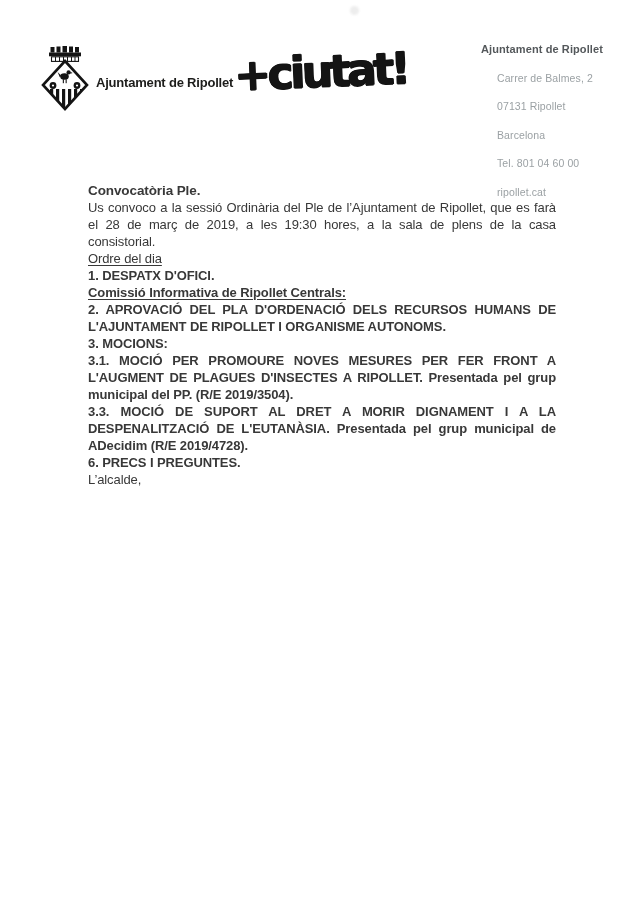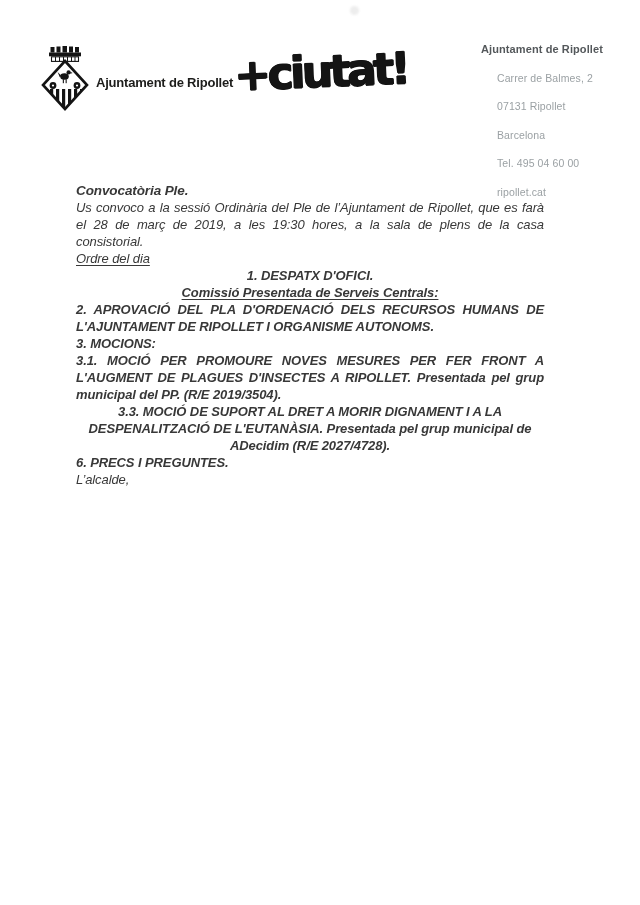--- a/index.html
+++ b/index.html
@@ -24,31 +24,31 @@
     font-size:10.5px;line-height:12.6px;color:#9ba1a4;letter-spacing:.1px;
   }
   .addr .addr-title{font-weight:bold;color:#54585b;font-size:11px;margin:0 0 1px 0;}
   .addr p{margin:16px;}
   .smudge{
     position:absolute;left:350px;top:6px;width:9px;height:9px;border-radius:50%;
     background:#ededed;filter:blur(1px);
   }
   
   .doc{
-    position:absolute;left:76px;top:182px;width:468px;
-    font-size:13px;line-height:17px;color:#383838;letter-spacing:-.1px;font-style:italic;
+    position:absolute;left:88px;top:182px;width:468px;
+    font-size:13px;line-height:17px;color:#383838;letter-spacing:-.1px;
   }
   .doc p{margin:0;}
   .b{font-weight:bold;}
   .u{text-decoration:underline;text-underline-offset:2px;}
   .j{text-align:justify;}
   .t{font-size:13.5px;}
   .mb8{margin-bottom:8px;}
   .mb10{margin-bottom:10px;}
-  .mb12{margin-bottom:12px;text-align:center;}
+  .mb12{margin-bottom:12px;}
   .mb13{margin-bottom:13px;}
   .mb15{margin-bottom:15px;}
   .mb19{margin-bottom:19px;}
   .mb37{margin-bottom:37px;}
 </style>
 </head>
 <body>
 
 <div class="page">
 
@@ -112,42 +112,42 @@
 
   <div class="brand">Ajuntament de Ripollet</div>
 
   <div class="ciutat">+ciutat!</div>
 
   <div class="addr">
     <p class="addr-title">Ajuntament de Ripollet</p>
     <p>Carrer de Balmes, 2</p>
     <p>07131 Ripollet</p>
     <p>Barcelona</p>
-    <p>Tel. 495 04 60 00</p>
+    <p>Tel. 801 04 60 00</p>
     <p>ripollet.cat</p>
   </div>
 
   <div class="doc">
     <p class="t b mb13">Convocatòria Ple.</p>
 
     <p class="j mb8">Us convoco a la sessió Ordinària del Ple de l’Ajuntament de Ripollet, que es farà el 28 de març de 2019, a les 19:30 hores, a la sala de plens de la casa consistorial.</p>
 
     <p class="u mb15">Ordre del dia</p>
 
     <p class="b mb12">1. DESPATX D'OFICI.</p>
 
-    <p class="b u mb12">Comissió Presentada de Serveis Centrals:</p>
+    <p class="b u mb12">Comissió Informativa de Ripollet Centrals:</p>
 
     <p class="b j mb10">2. APROVACIÓ DEL PLA D'ORDENACIÓ DELS RECURSOS HUMANS DE L'AJUNTAMENT DE RIPOLLET I ORGANISME AUTONOMS.</p>
 
     <p class="b">3. MOCIONS:</p>
     <p class="b j mb8">3.1. MOCIÓ PER PROMOURE NOVES MESURES PER FER FRONT A L'AUGMENT DE PLAGUES D'INSECTES A RIPOLLET. Presentada pel grup municipal del PP. (R/E 2019/3504).</p>
 
 
-    <p class="b j mb12">3.3. MOCIÓ DE SUPORT AL DRET A MORIR DIGNAMENT I A LA DESPENALITZACIÓ DE L'EUTANÀSIA. Presentada pel grup municipal de ADecidim (R/E 2027/4728).</p>
+    <p class="b j mb12">3.3. MOCIÓ DE SUPORT AL DRET A MORIR DIGNAMENT I A LA DESPENALITZACIÓ DE L'EUTANÀSIA. Presentada pel grup municipal de ADecidim (R/E 2019/4728).</p>
 
     <p class="b mb19">6. PRECS I PREGUNTES.</p>
 
 
     <p>L’alcalde,</p>
   </div>
 
 </div>
 
 </body></html>

